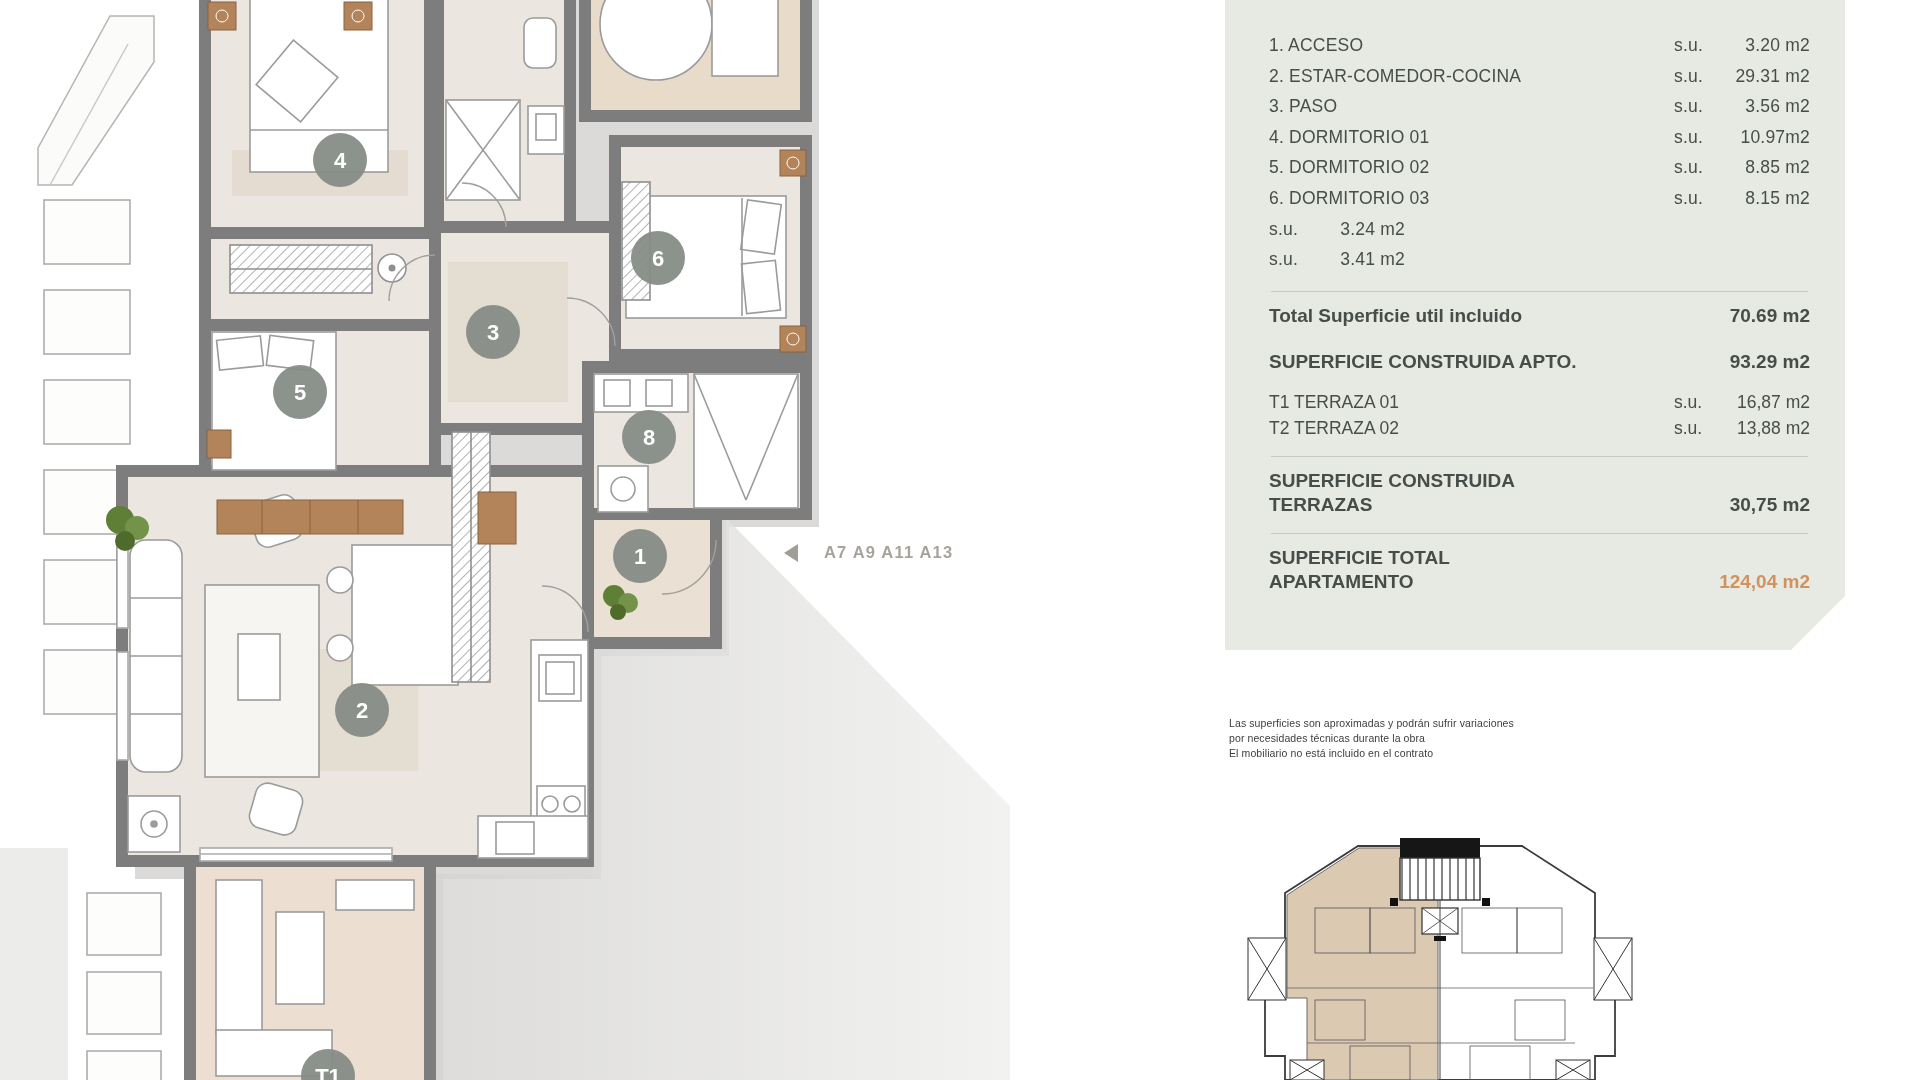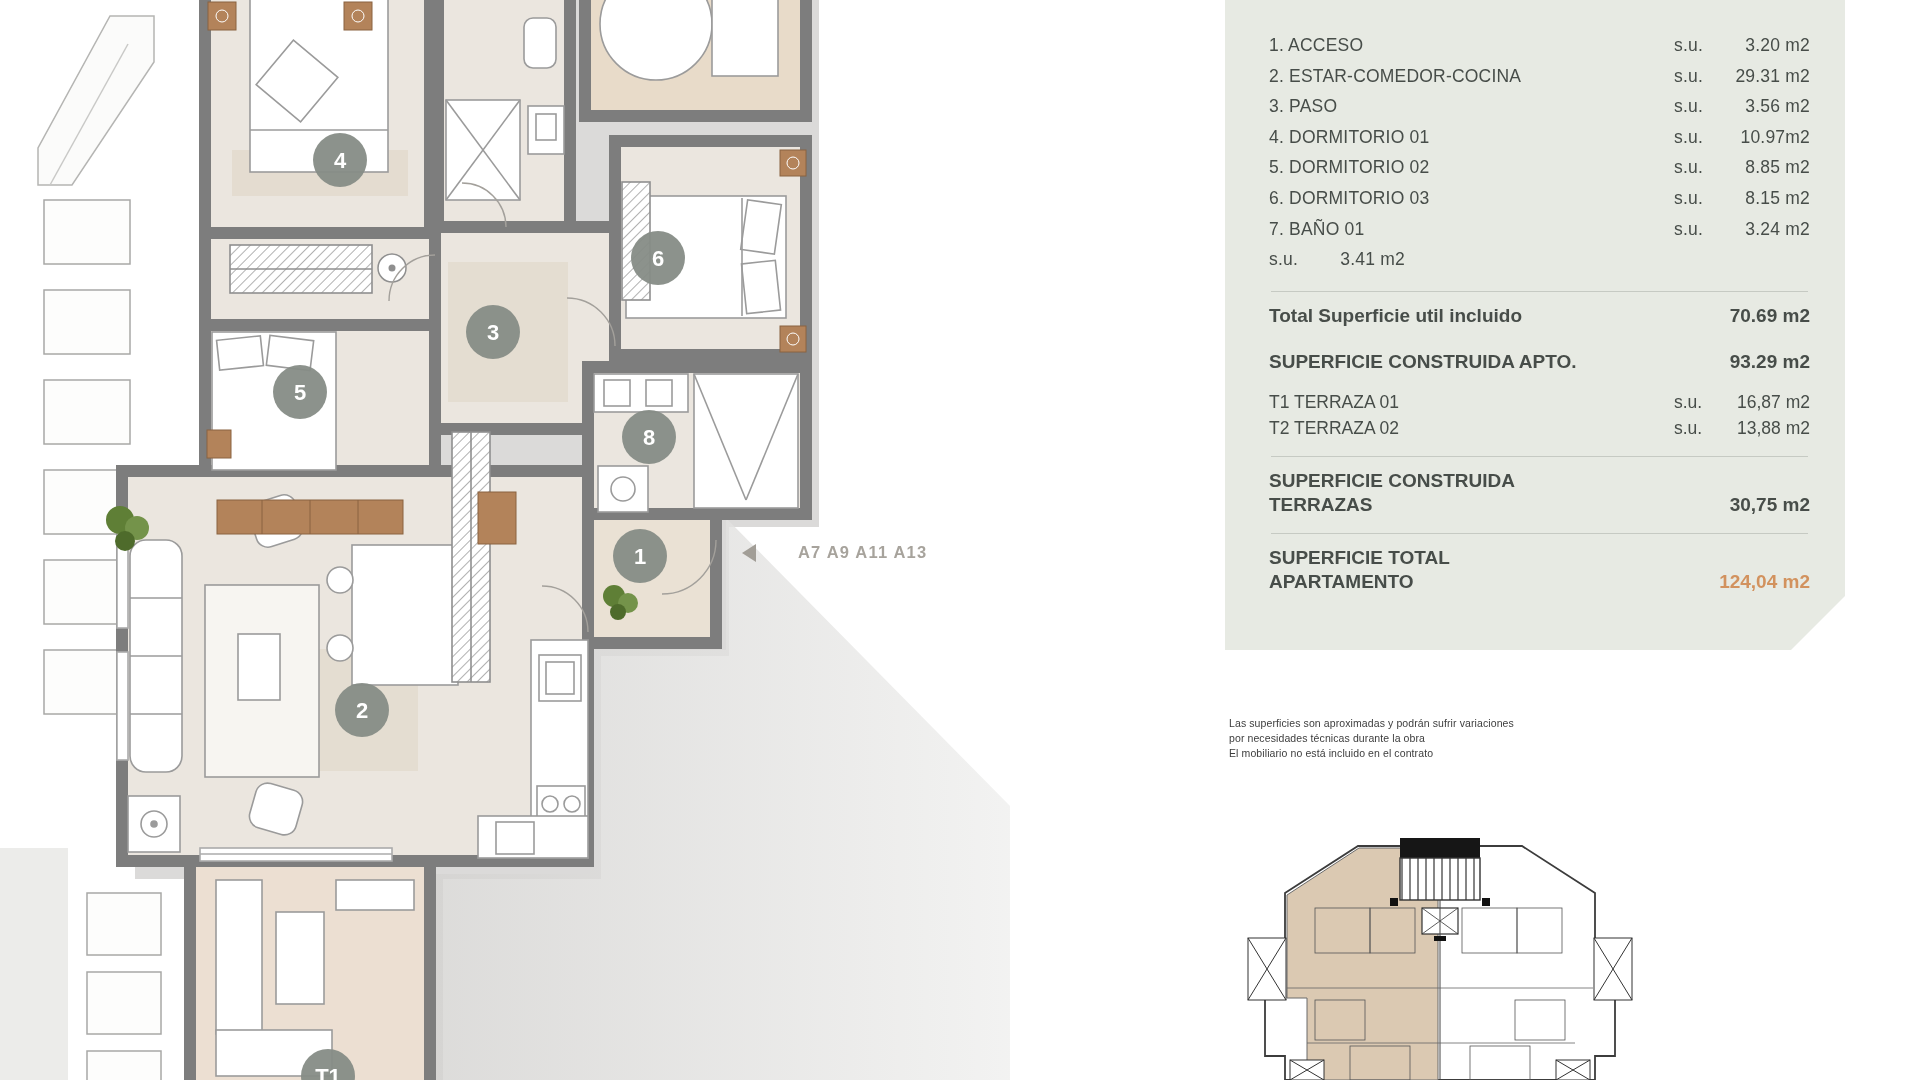--- a/index.html
+++ b/index.html
@@ -29,21 +29,21 @@
   .trow.small .lbl{flex:1;}
   .trow.small .val{width:92px;text-align:right;}
   .twolines{align-items:flex-end;}
   .orange{color:#d2925e;font-weight:700;}
   
   .disclaimer{
     position:absolute;left:1229px;top:716px;
     font-size:10.5px;line-height:15px;color:#3d3d3d;letter-spacing:.1px;
   }
   
-  .plan-label{position:absolute;left:742px;top:543px;display:flex;align-items:center;gap:42px;}
+  .plan-label{position:absolute;left:784px;top:543px;display:flex;align-items:center;gap:26px;}
   .tri{width:0;height:0;border-top:9px solid transparent;border-bottom:9px solid transparent;border-right:14px solid #a29e97;}
   .plan-label span{font-size:16.5px;font-weight:700;color:#a7a39c;letter-spacing:1.2px;}
   svg text.mk{font-family:"Liberation Sans",sans-serif;font-size:22px;font-weight:bold;fill:#ffffff;text-anchor:middle;}
 </style>
 </head>
 <body>
 
 <svg width="1010" height="1080" viewBox="0 0 1010 1080" style="position:absolute;left:0;top:0">
   <defs>
     <pattern id="hatch" width="7" height="7" patternTransform="rotate(45)" patternUnits="userSpaceOnUse">
@@ -287,21 +287,20 @@
       <span class="lbl">5. DORMITORIO 02</span>
       <span class="unit">s.u.</span>
       <span class="val">8.85 m2</span>
     </div>
   <div class="row">
       <span class="lbl">6. DORMITORIO 03</span>
       <span class="unit">s.u.</span>
       <span class="val">8.15 m2</span>
     </div>
   <div class="row">
-      <span class="lbl">7. BAÑO 01</span>
       <span class="unit">s.u.</span>
       <span class="val">3.24 m2</span>
     </div>
   <div class="row">
       <span class="unit">s.u.</span>
       <span class="val">3.41 m2</span>
     </div>
 
   <div class="hr"></div>
 

